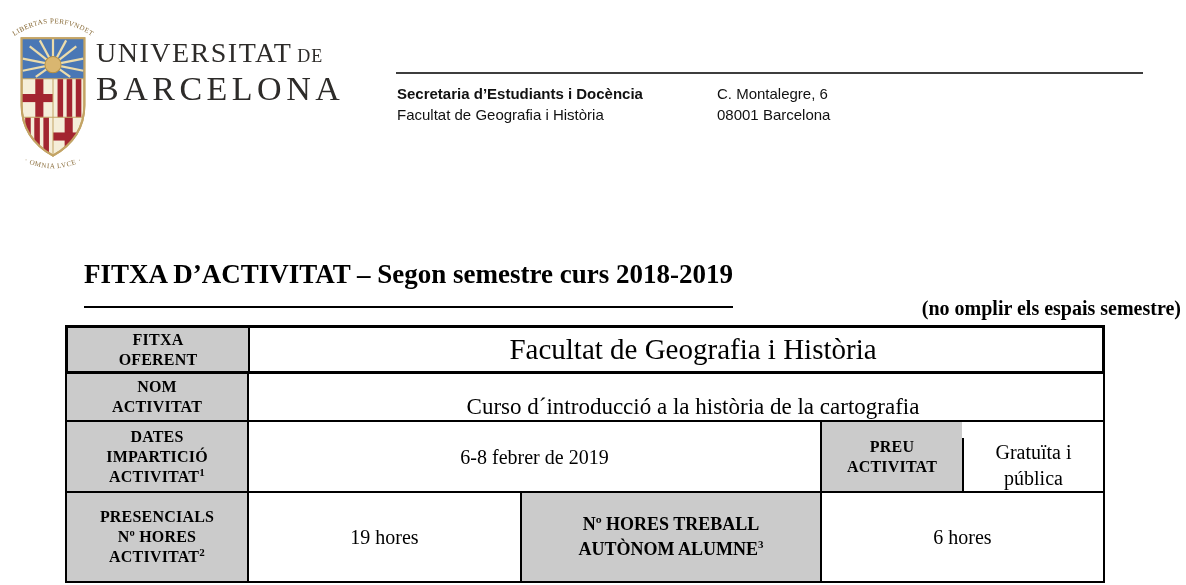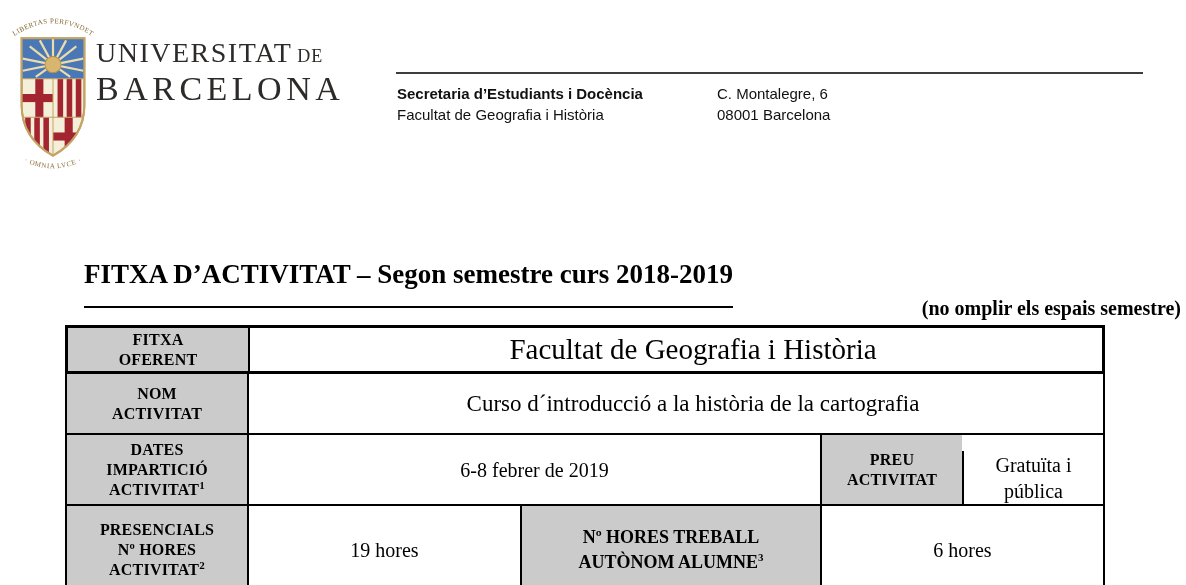--- a/index.html
+++ b/index.html
@@ -33,26 +33,26 @@
   .t{position:absolute;left:65px;top:325px;width:1040px;font-family:"Liberation Serif",serif;color:#000;}
   .trow{display:flex;box-sizing:border-box;border:2px solid #000;border-top:none;}
   .trow.first{border:3px solid #000;}
   .cell{box-sizing:border-box;display:flex;flex-direction:column;justify-content:center;
         border-left:2px solid #000;overflow:hidden;}
   .cell:first-child{border-left:none;}
   .shade{background:#cbcbcb;}
   .lbl{font-weight:bold;text-align:center;font-size:16px;line-height:20px;letter-spacing:.2px;}
   .lbl-wide{font-weight:bold;text-align:center;font-size:18px;line-height:25px;}
   .bigval{flex-direction:row;align-items:center;padding-left:34px;font-size:29px;}
-  .midval{flex-direction:row;align-items:center;padding-left:34px;font-size:23px;}
+  .midval{flex-direction:row;align-items:flex-end;padding-left:34px;font-size:23px;}
   .cval{text-align:center;font-size:20px;line-height:26px;}
   sup{font-size:11px;vertical-align:super;line-height:0;}
 
   .r1{height:49px;}
-  .r2{height:61px;}
+  .r2{height:48px;}
   .r3{height:71px;}
   .r4{height:90px;}
 
   .w-lbl{width:180px;flex:none;}
   .w-r1val{flex:1;}
   .w-date{width:573px;flex:none;}
   .w-preu{width:142px;flex:none;}
   .w-grat{flex:1;margin-top:16px;}
   .w-19{width:273px;flex:none;}
   .w-treball{width:300px;flex:none;}

